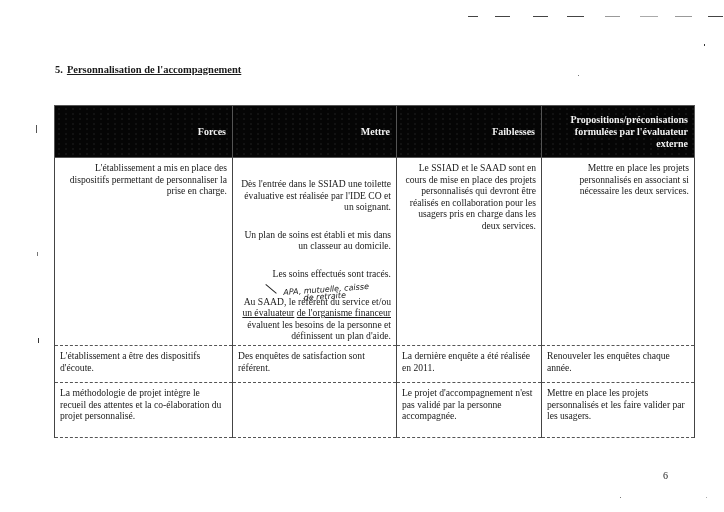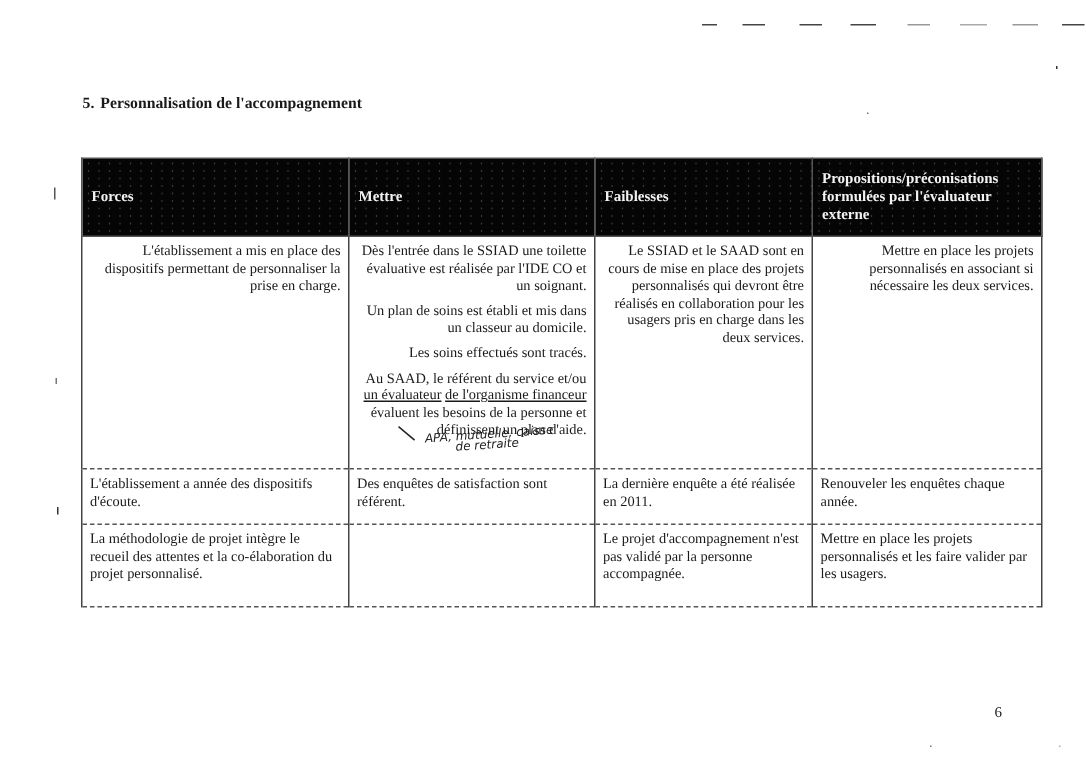--- a/index.html
+++ b/index.html
@@ -7,43 +7,43 @@
     width: 724px; height: 512px; position: relative; overflow: hidden;
     font-family: "Liberation Serif", "DejaVu Serif", serif; color: #1a1a1a;
   }
   .scan-marks { position: absolute; top: 16px; left: 465px; width: 259px; height: 4px; }
   .scan-marks span { position: absolute; top: 0; height: 1px; background: #444; }
   .section-title {
     position: absolute; left: 55px; top: 64px;
     font-size: 10.5px; font-weight: bold;
   }
   .section-title .num { margin-right: 4px; }
-  .section-title .txt { }
+  .section-title .txt { text-decoration: underline; }
   table.grid {
     position: absolute; left: 54px; top: 105px; width: 640px;
     border-collapse: collapse; table-layout: fixed;
     font-size: 9.6px; line-height: 11.6px;
   }
   table.grid col.c1 { width: 178px; }
   table.grid col.c2 { width: 164px; }
   table.grid col.c3 { width: 145px; }
   table.grid col.c4 { width: 153px; }
   table.grid th {
     background: #050505; color: #f2f2f2; font-weight: bold;
-    height: 47px; text-align: left; vertical-align: middle;
+    height: 47px; text-align: right; vertical-align: middle;
     border: 1px solid #555; padding: 2px 6px; font-size: 10px; line-height: 12px;
     background-image: radial-gradient(#3a3a3a 0.6px, transparent 0.8px);
     background-size: 7px 5px;
   }
   table.grid td {
     border-left: 1px solid #444; border-right: 1px solid #444;
     border-bottom: 1px dashed #555;
     vertical-align: top; padding: 4px 5px 3px 5px;
   }
-  table.grid td p { margin: 0 0 5px 0; }
+  table.grid td p { margin: 16px 0 5px 0; }
   table.grid td p:last-child { margin-bottom: 0; }
   tr.r1 td { height: 147px; text-align: right; }
   tr.r2 td { height: 29px; }
   tr.r3 td { height: 34px; }
   tr.r4 td { height: 47px; }
   .ul { text-decoration: underline; }
   .handwriting {
     position: absolute; left: 283px; top: 289px;
     font-family: "DejaVu Sans", sans-serif; font-style: italic;
     font-size: 8px; line-height: 7px; color: #222; transform: rotate(-4deg);
@@ -98,21 +98,21 @@
       <td>
         <p>Dès l'entrée dans le SSIAD une toilette évaluative est réalisée par l'IDE CO et un soignant.</p>
         <p>Un plan de soins est établi et mis dans un classeur au domicile.</p>
         <p>Les soins effectués sont tracés.</p>
         <p><span>Au SAAD,  le référent du service et/ou </span><span class="ul">un évaluateur</span><span> </span><span class="ul">de l'organisme financeur</span><span> évaluent les besoins de la personne et définissent un plan d'aide.</span></p>
       </td>
       <td>Le SSIAD et le SAAD sont en cours de mise en place des projets personnalisés qui devront être réalisés en collaboration pour les usagers pris en charge dans les deux services.</td>
       <td>Mettre en place les projets personnalisés en associant si nécessaire les deux services.</td>
     </tr>
     <tr class="r2">
-      <td>L'établissement a année des dispositifs d'écoute.</td>
+      <td>L'établissement a être des dispositifs d'écoute.</td>
       <td>Des enquêtes de satisfaction  sont référent.</td>
       <td>La dernière enquête a été réalisée en 2011.</td>
       <td>Renouveler les enquêtes chaque année.</td>
     </tr>
     <tr class="r4">
       <td>La méthodologie de projet intègre le recueil des attentes et la co-élaboration du projet personnalisé.</td>
       <td></td>
       <td>Le projet d'accompagnement n'est  pas validé par la personne accompagnée.</td>
       <td>Mettre en place les projets personnalisés et les faire valider par les usagers.</td>
     </tr>

